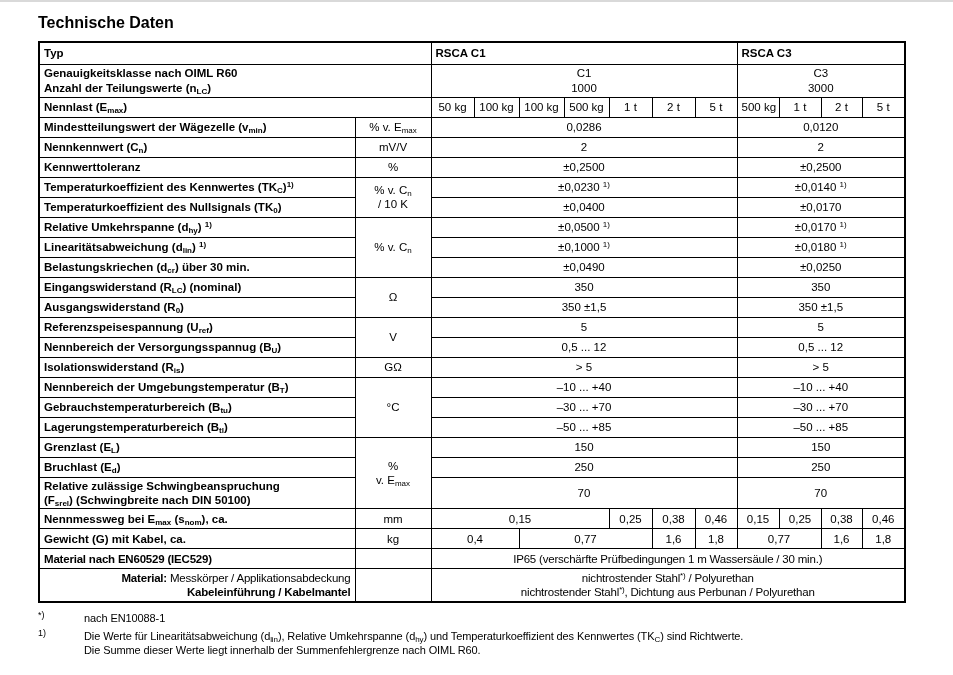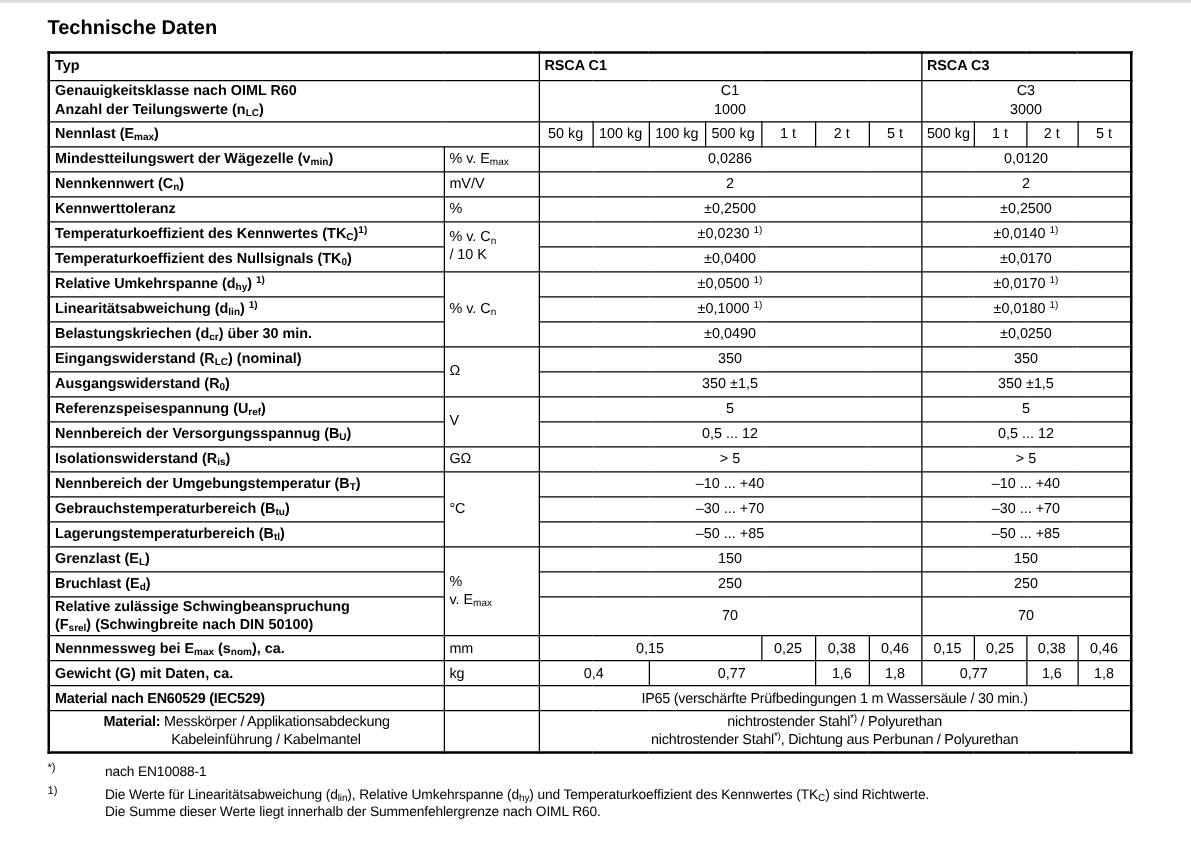--- a/index.html
+++ b/index.html
@@ -18,37 +18,37 @@
     margin-left:38px;width:866px;
     border:2.5px solid #000;
   }
   table.spec td{
     border:1.4px solid #000;
     font-size:11.5px;line-height:1.25;
     padding:1px 4px;vertical-align:middle;
     overflow:hidden;white-space:nowrap;
   }
   td.lbl{font-weight:bold;text-align:left;padding-left:8px;}
-  td.lblr{font-weight:normal;text-align:center;padding-left:8px;letter-spacing:-0.2px;}
-  td.u{font-weight:normal;}
+  td.lblr{font-weight:normal;text-align:right;padding-left:8px;letter-spacing:-0.2px;}
+  td.u{text-align:center;font-weight:normal;}
   td.v{text-align:center;font-weight:normal;}
   td.vb{font-weight:bold;font-size:12px;}
   td.cond{letter-spacing:-0.2px;}
   tr.rs{height:20px;padding-left:10px;}
   tr.rt{height:22px;padding-left:12px;}
   tr.rd{height:33px;}
   tr.rf{height:30px;}
   sub{font-size:8px;vertical-align:-2px;line-height:0;}
   sup{font-size:8px;vertical-align:4px;line-height:0;}
   .footnotes{margin:8px 0 0 38px;font-size:11px;letter-spacing:-0.1px;}
   .fn{display:flex;margin-bottom:4px;}
   .fn .mk{width:20px;flex:0 0 20px;}
   .fn .mk sup{font-size:9px;vertical-align:3px;}
   .fn .tx{flex:1;line-height:1.3;margin-left:26px;}
-  .ind{margin-left:31px;}
+  .ind{margin-left:31px;font-weight:bold;}
 </style>
 </head>
 <body>
 
 <h1 class="page-title">Technische Daten</h1>
 
 <table class="spec">
   <colgroup>
     <col style="width:316px">
       <col style="width:76px">
@@ -224,21 +224,21 @@
     <td class="v">0,25</td>
     <td class="v">0,38</td>
     <td class="v">0,46</td>
     <td class="v">0,15</td>
     <td class="v">0,25</td>
     <td class="v">0,38</td>
     <td class="v">0,46</td>
   </tr>
 
   <tr class="rs">
-    <td class="lbl">Gewicht (G) mit Daten, ca.</td>
+    <td class="lbl">Gewicht (G) mit Kabel, ca.</td>
     <td class="u">kg</td>
     <td class="v" colspan="2">0,4</td>
     <td class="v" colspan="3">0,77</td>
     <td class="v">1,6</td>
     <td class="v">1,8</td>
     <td class="v" colspan="2">0,77</td>
     <td class="v">1,6</td>
     <td class="v">1,8</td>
   </tr>
 

